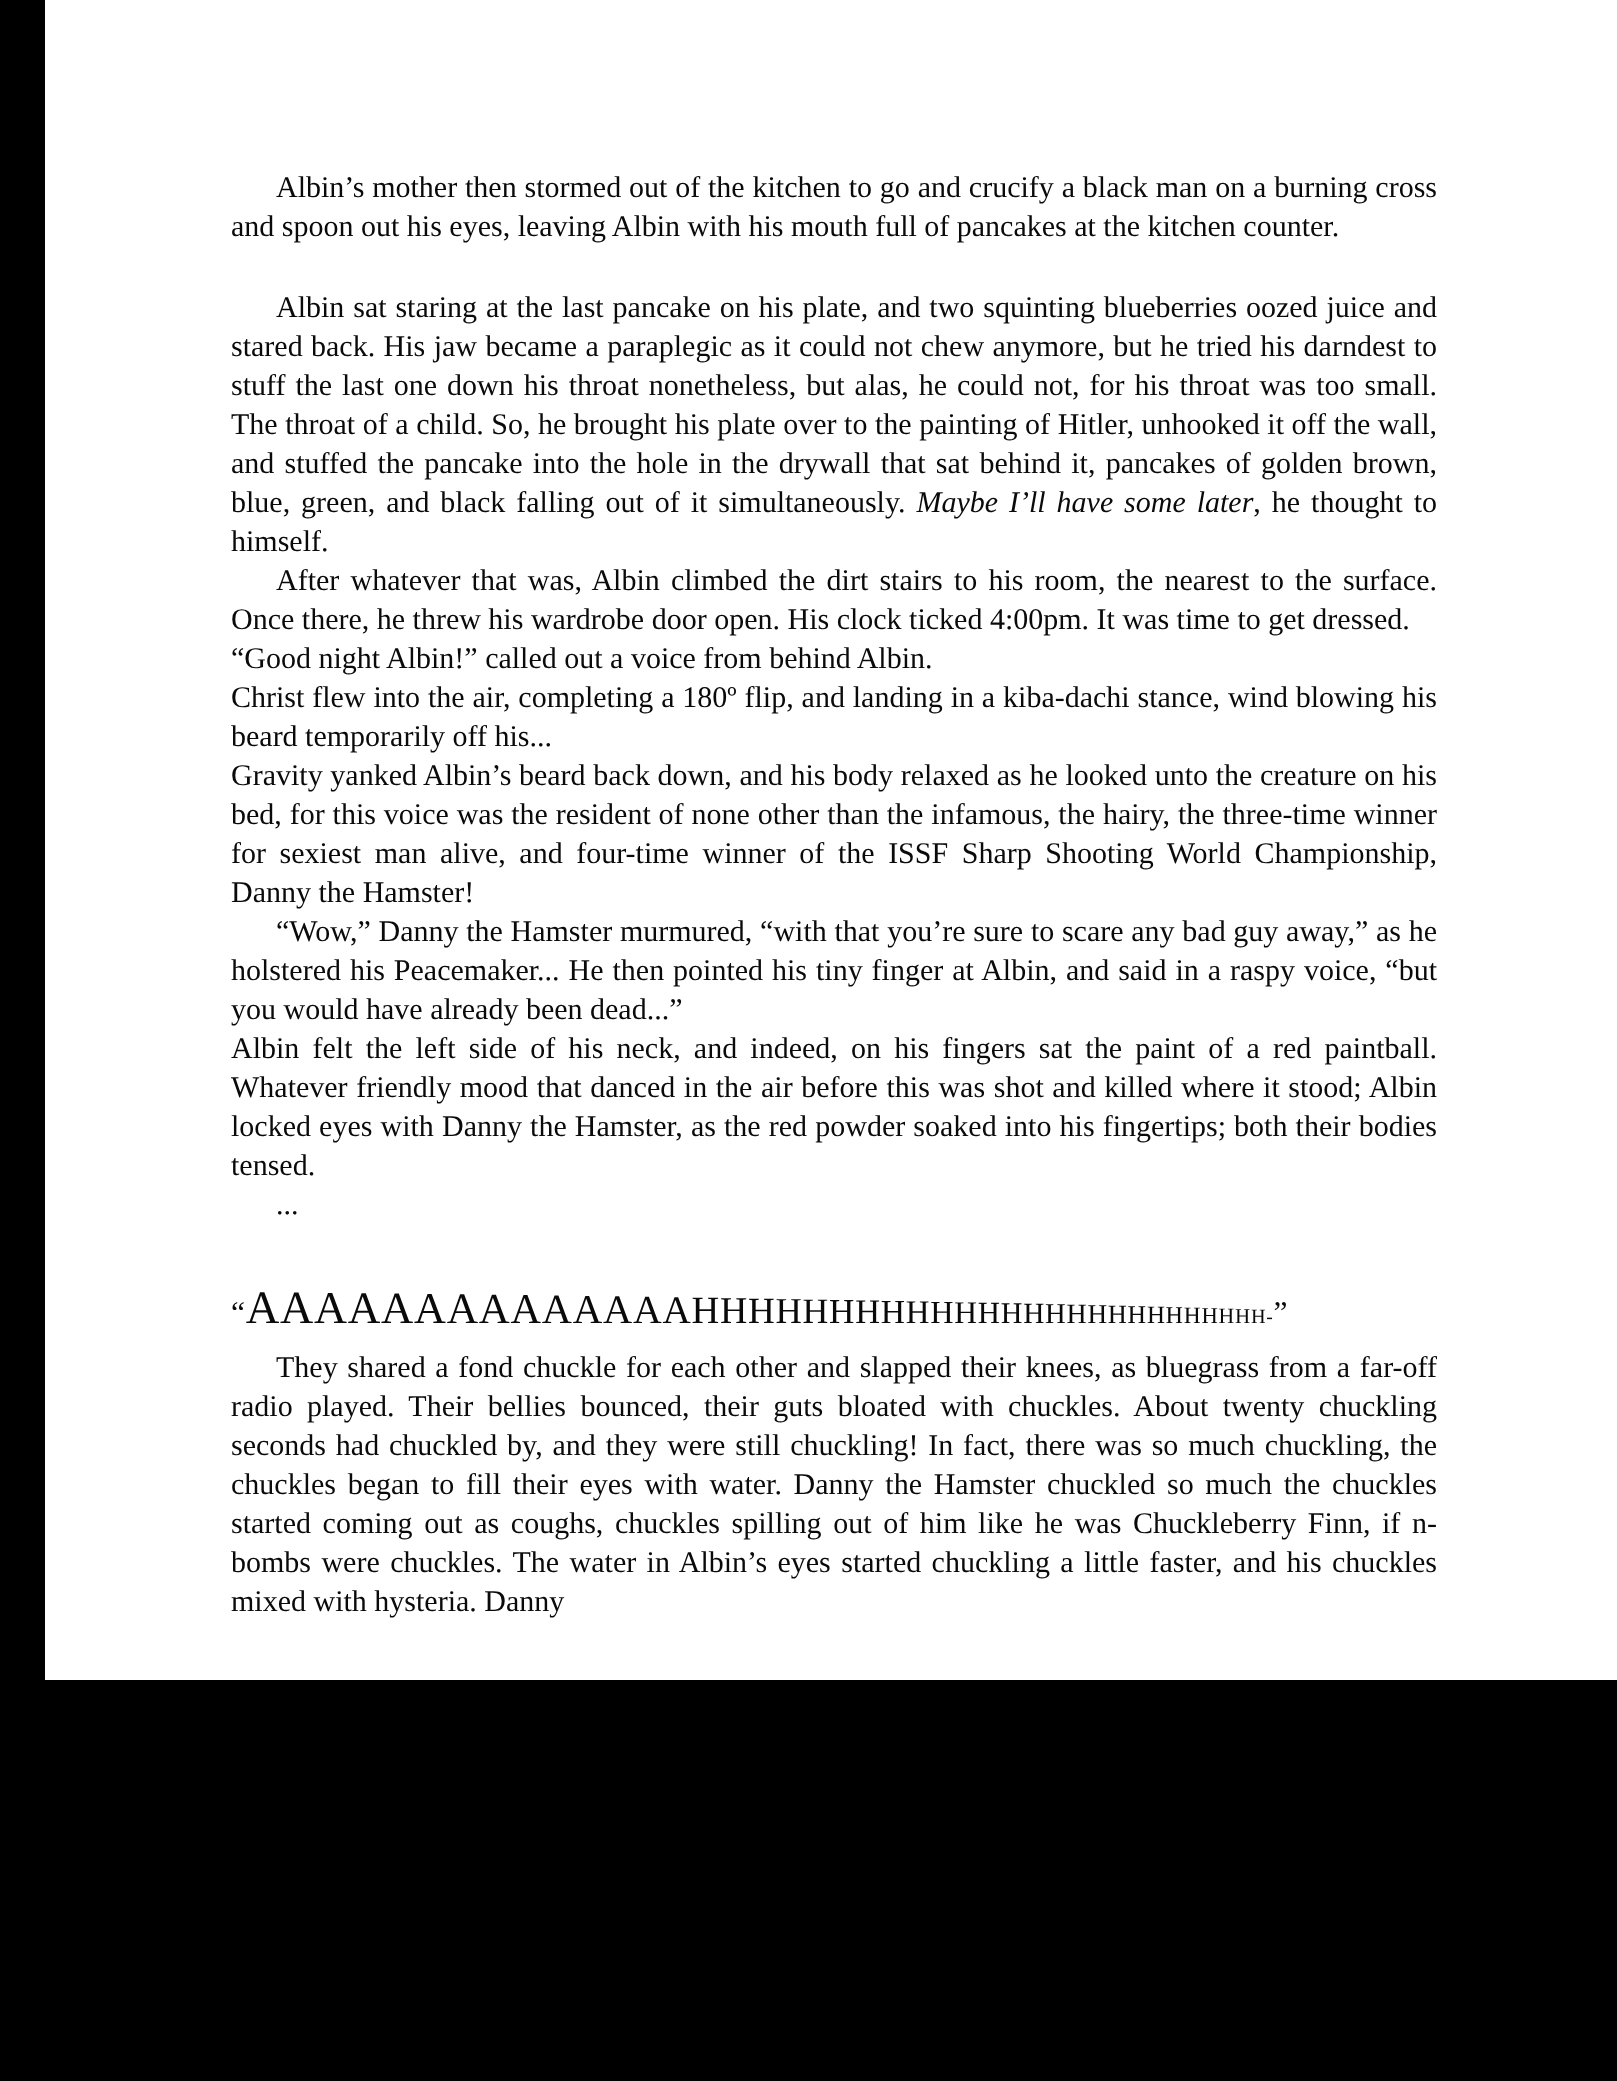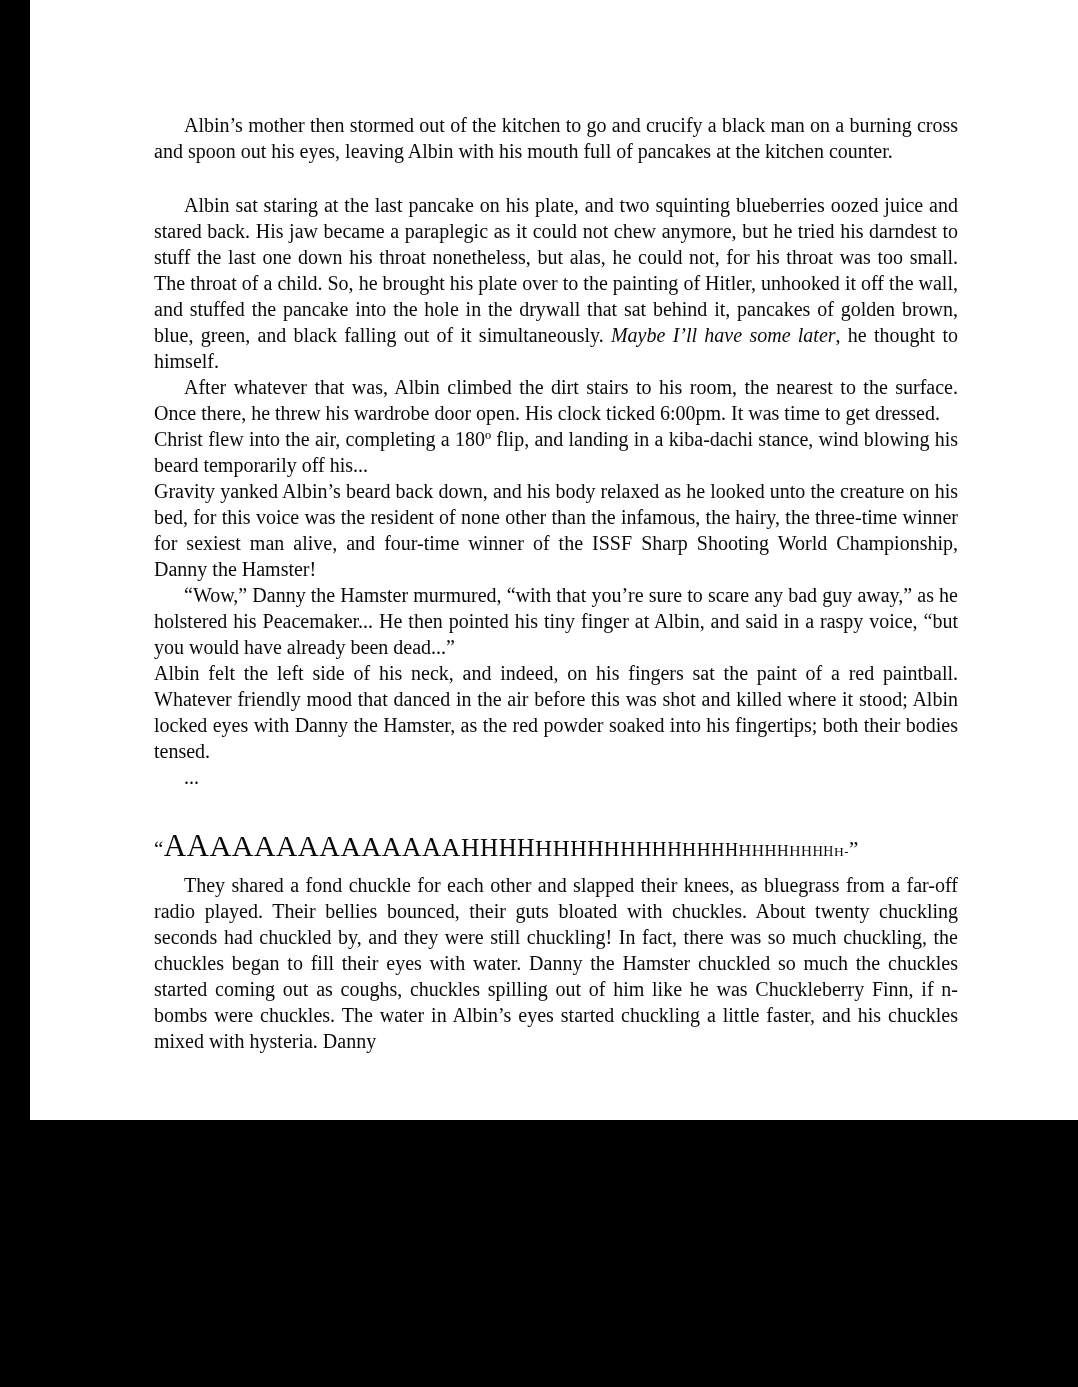--- a/index.html
+++ b/index.html
@@ -55,21 +55,22 @@
 </style>
 </head>
 <body>
 
 <div class="canvas">
   <div class="bar-left"></div>
   <div class="bar-bottom"></div>
   <div class="text-block">
       <p class="indent"><span>Albin’s mother then stormed out of the kitchen to go and crucify a black man on a burning cross and spoon out his eyes, leaving Albin with his mouth full of pancakes at the kitchen counter.</span></p>
       <p class="indent gap"><span>Albin sat staring at the last pancake on his plate, and two squinting blueberries oozed juice and stared back. His jaw became a paraplegic as it could not chew anymore, but he tried his darndest to stuff the last one down his throat nonetheless, but alas, he could not, for his throat was too small. The throat of a child. So, he brought his plate over to the painting of Hitler, unhooked it off the wall, and stuffed the pancake into the hole in the drywall that sat behind it, pancakes of golden brown, blue, green, and black falling out of it simultaneously. </span><em>Maybe I’ll have some later</em><span>, he thought to himself.</span></p>
-      <p class="indent"><span>After whatever that was, Albin climbed the dirt stairs to his room, the nearest to the surface. Once there, he threw his wardrobe door open. His clock ticked 6:00pm. It was time to get dressed.</span></p>
+      <p class="indent"><span>After whatever that was, Albin climbed the dirt stairs to his room, the nearest to the surface. Once there, he threw his wardrobe door open. His clock ticked 4:00pm. It was time to get dressed.</span></p>
+      <p><span>“Good night Albin!” called out a voice from behind Albin.</span></p>
       <p><span>Christ flew into the air, completing a 180º flip, and landing in a kiba-dachi stance, wind blowing his beard temporarily off his...</span></p>
       <p><span>Gravity yanked Albin’s beard back down, and his body relaxed as he looked unto the creature on his bed, for this voice was the resident of none other than the infamous, the hairy, the three-time winner for sexiest man alive, and four-time winner of the ISSF Sharp Shooting World Championship, Danny the Hamster!</span></p>
       <p class="indent"><span>“Wow,” Danny the Hamster murmured, “with that you’re sure to scare any bad guy away,” as he holstered his Peacemaker... He then pointed his tiny finger at Albin, and said in a raspy voice, “but you would have already been dead...”</span></p>
       <p><span>Albin felt the left side of his neck, and indeed, on his fingers sat the paint of a red paintball. Whatever friendly mood that danced in the air before this was shot and killed where it stood; Albin locked eyes with Danny the Hamster, as the red powder soaked into his fingertips; both their bodies tensed.</span></p>
       <p class="indent"><span>...</span></p>
       <p class="scream"><span class="q">“</span><span style="font-size: 31px;">A</span><span style="font-size: 30.7px;">A</span><span style="font-size: 30.4px;">A</span><span style="font-size: 30.1px;">A</span><span style="font-size: 29.7px;">A</span><span style="font-size: 29.4px;">A</span><span style="font-size: 29px;">A</span><span style="font-size: 28.6px;">A</span><span style="font-size: 28.2px;">A</span><span style="font-size: 27.8px;">A</span><span style="font-size: 27.3px;">A</span><span style="font-size: 26.9px;">A</span><span style="font-size: 26.5px;">A</span><span style="font-size: 26.1px;">A</span><span style="font-size: 25.6px;">H</span><span style="font-size: 25.2px;">H</span><span style="font-size: 24.7px;">H</span><span style="font-size: 24.3px;">H</span><span style="font-size: 23.8px;">H</span><span style="font-size: 23.4px;">H</span><span style="font-size: 22.9px;">H</span><span style="font-size: 22.4px;">H</span><span style="font-size: 21.9px;">H</span><span style="font-size: 21.5px;">H</span><span style="font-size: 21px;">H</span><span style="font-size: 20.5px;">H</span><span style="font-size: 20px;">H</span><span style="font-size: 19.5px;">H</span><span style="font-size: 19.1px;">H</span><span style="font-size: 18.6px;">H</span><span style="font-size: 18.1px;">H</span><span style="font-size: 17.6px;">H</span><span style="font-size: 17.1px;">H</span><span style="font-size: 16.6px;">H</span><span style="font-size: 16.1px;">H</span><span style="font-size: 15.6px;">H</span><span style="font-size: 15.1px;">H</span><span style="font-size: 14.5px;">H</span><span style="font-size: 14px;">H</span><span style="font-size: 13.5px;">H</span><span style="font-size: 13px;">-</span><span class="q">”</span></p>
       <p class="indent"><span>They shared a fond chuckle for each other and slapped their knees, as bluegrass from a far-off radio played. Their bellies bounced, their guts bloated with chuckles. About twenty chuckling seconds had chuckled by, and they were still chuckling! In fact, there was so much chuckling, the chuckles began to fill their eyes with water. Danny the Hamster chuckled so much the chuckles started coming out as coughs, chuckles spilling out of him like he was Chuckleberry Finn, if n-bombs were chuckles. The water in Albin’s eyes started chuckling a little faster, and his chuckles mixed with hysteria. Danny</span></p>
     </div>
 </div>
 

